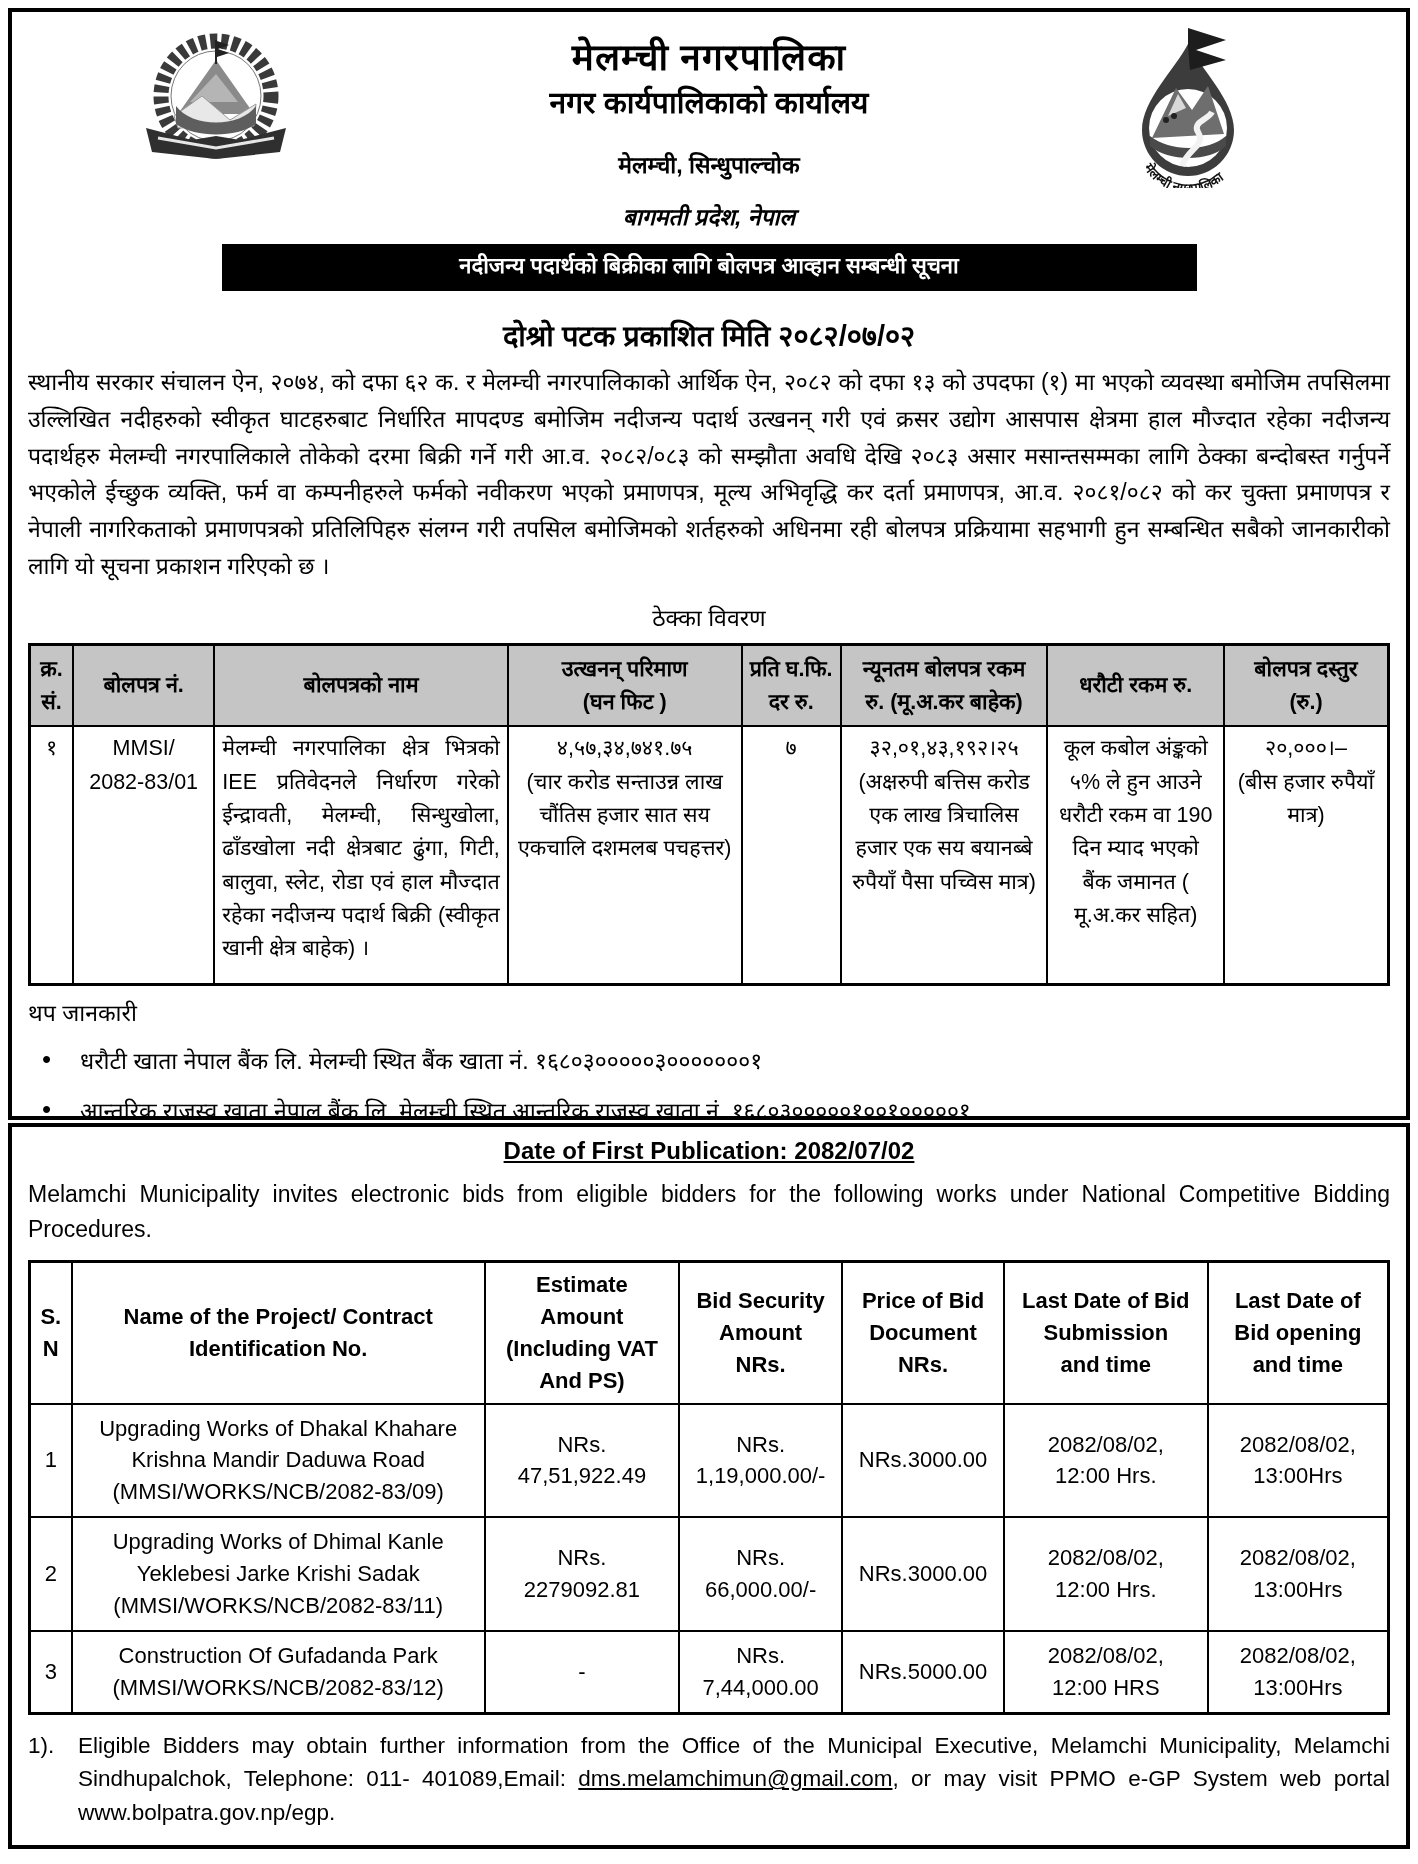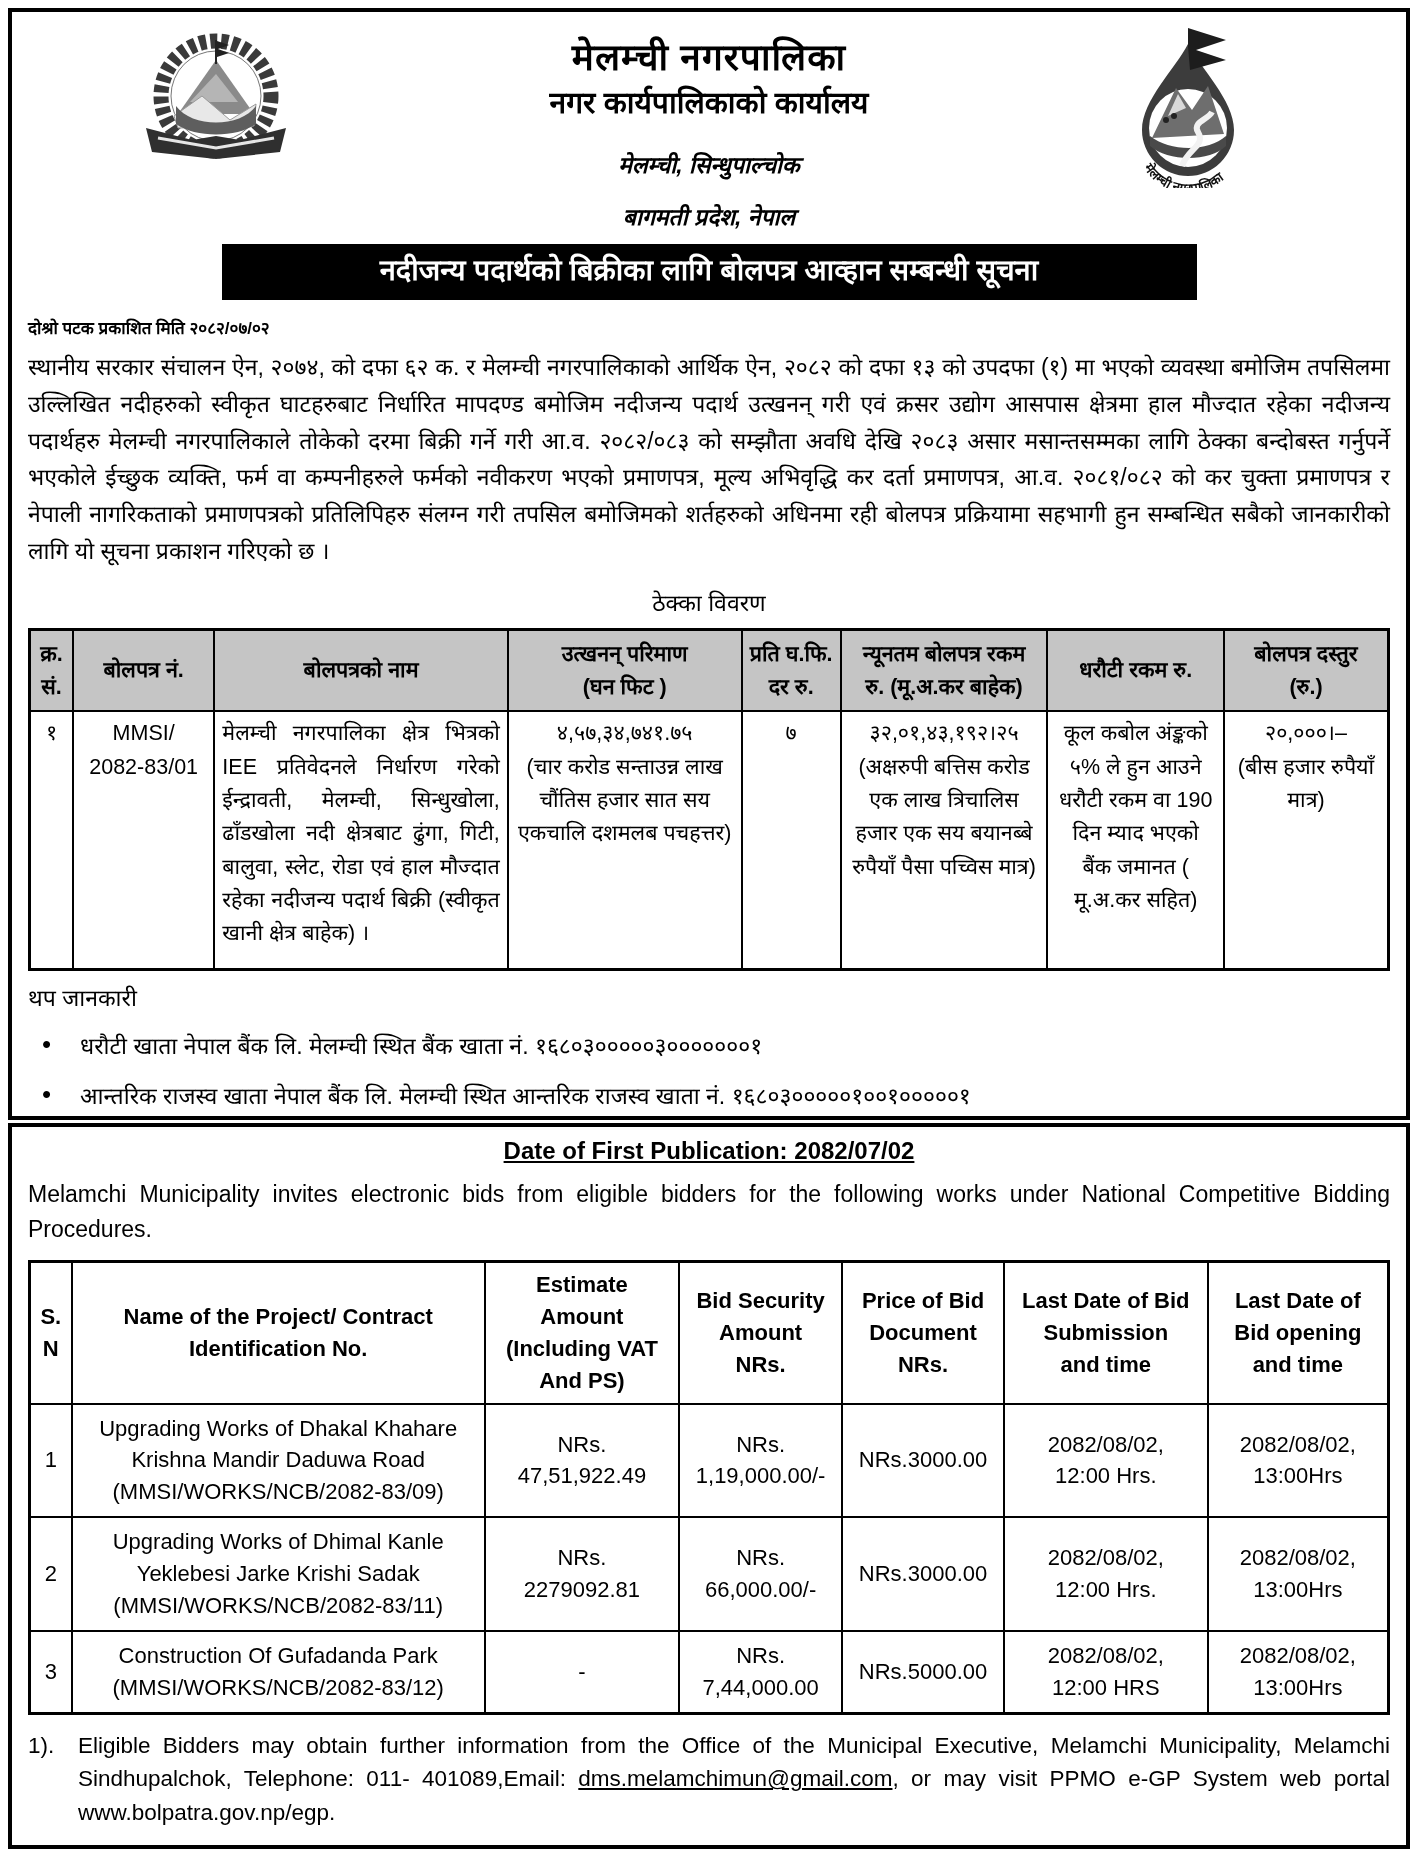--- a/index.html
+++ b/index.html
@@ -13,30 +13,30 @@
   .frame { border:4px solid #000; padding:6px 16px 4px; background:#fff; }
   .frame-top { height:1112px; overflow:hidden; }
   .frame-bottom { height:726px; margin-top:3px; overflow:hidden; padding-top:10px; }
 
   
   .header { position:relative; text-align:center; padding-top:12px; min-height:212px; }
   .logo-left { position:absolute; left:104px; top:14px; }
   .logo-right { position:absolute; right:140px; top:6px; }
   .org-title { font-size:37px; font-weight:bold; letter-spacing:1px; }
   .org-office { font-size:30px; font-weight:bold; }
-  .org-address { font-size:23px; font-weight:bold; margin-top:26px;font-style:italic; }
+  .org-address { font-size:23px; font-weight:bold; margin-top:26px; }
   .org-province { font-size:23px; font-weight:bold; margin-top:20px;font-style:italic; }
 
   .banner-wrap { text-align:center; margin-top:12px; }
   .banner {
     display:inline-block; background:#000; color:#fff;
-    font-size:29px; font-weight:bold;
+    font-size:22px; font-weight:bold;
     padding:5px 34px 12px; min-width:975px;
   }
-  .pub-date-np { font-size:17px; font-weight:bold; margin-top:16px; }
+  .pub-date-np { text-align:center; font-size:29px; font-weight:bold; margin-top:24px; }
 
   .np-body { font-size:23px; line-height:1.60; text-align:justify; margin-top:10px; }
   .np-table-title { text-align:center; font-size:23px; margin:16px 0 10px; }
 
   table { width:100%; border-collapse:collapse; }
   th, td { border:2px solid #000; padding:5px 7px; vertical-align:top; }
   .np-table { border:3px solid #000; font-size:21.5px; }
   .np-table th { background:#c5c5c5; font-weight:bold; text-align:center; height:82px; vertical-align:middle; line-height:1.5; }
   .np-table td { text-align:center; line-height:1.55; height:258px; }
   .np-table td.justify { text-align:justify; }

